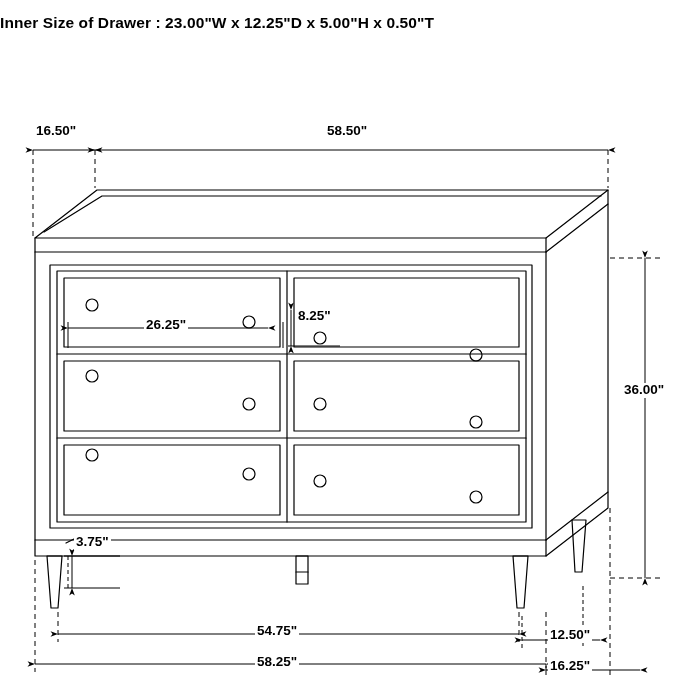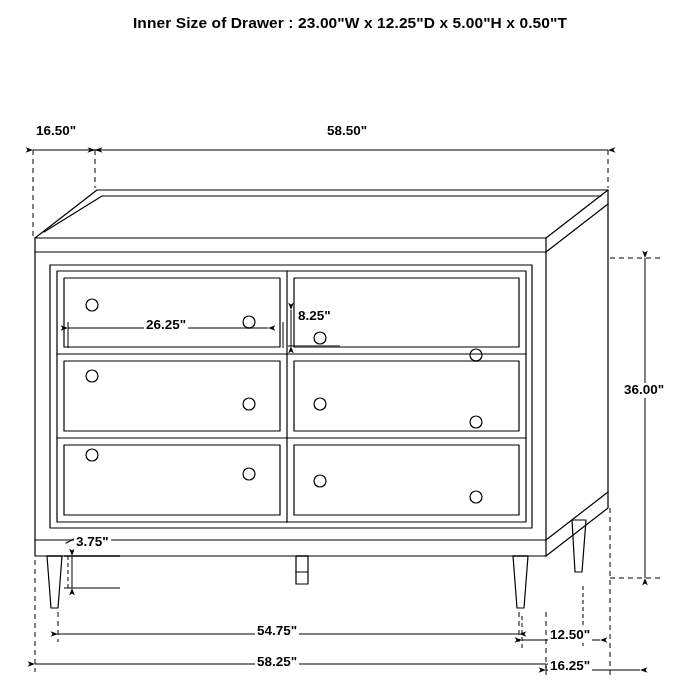--- a/index.html
+++ b/index.html
@@ -18,21 +18,20 @@
   #stage {
     position: relative;
     width: 700px;
     height: 700px;
   }
   .title {
     position: absolute;
     top: 14px;
     left: 0;
     width: 700px;
-    text-align: center;
     font-size: 15.5px;
     font-weight: bold;
     letter-spacing: 0.1px;
   }
   svg.drawing {
     position: absolute;
     top: 0;
     left: 0;
     width: 700px;
     height: 700px;

